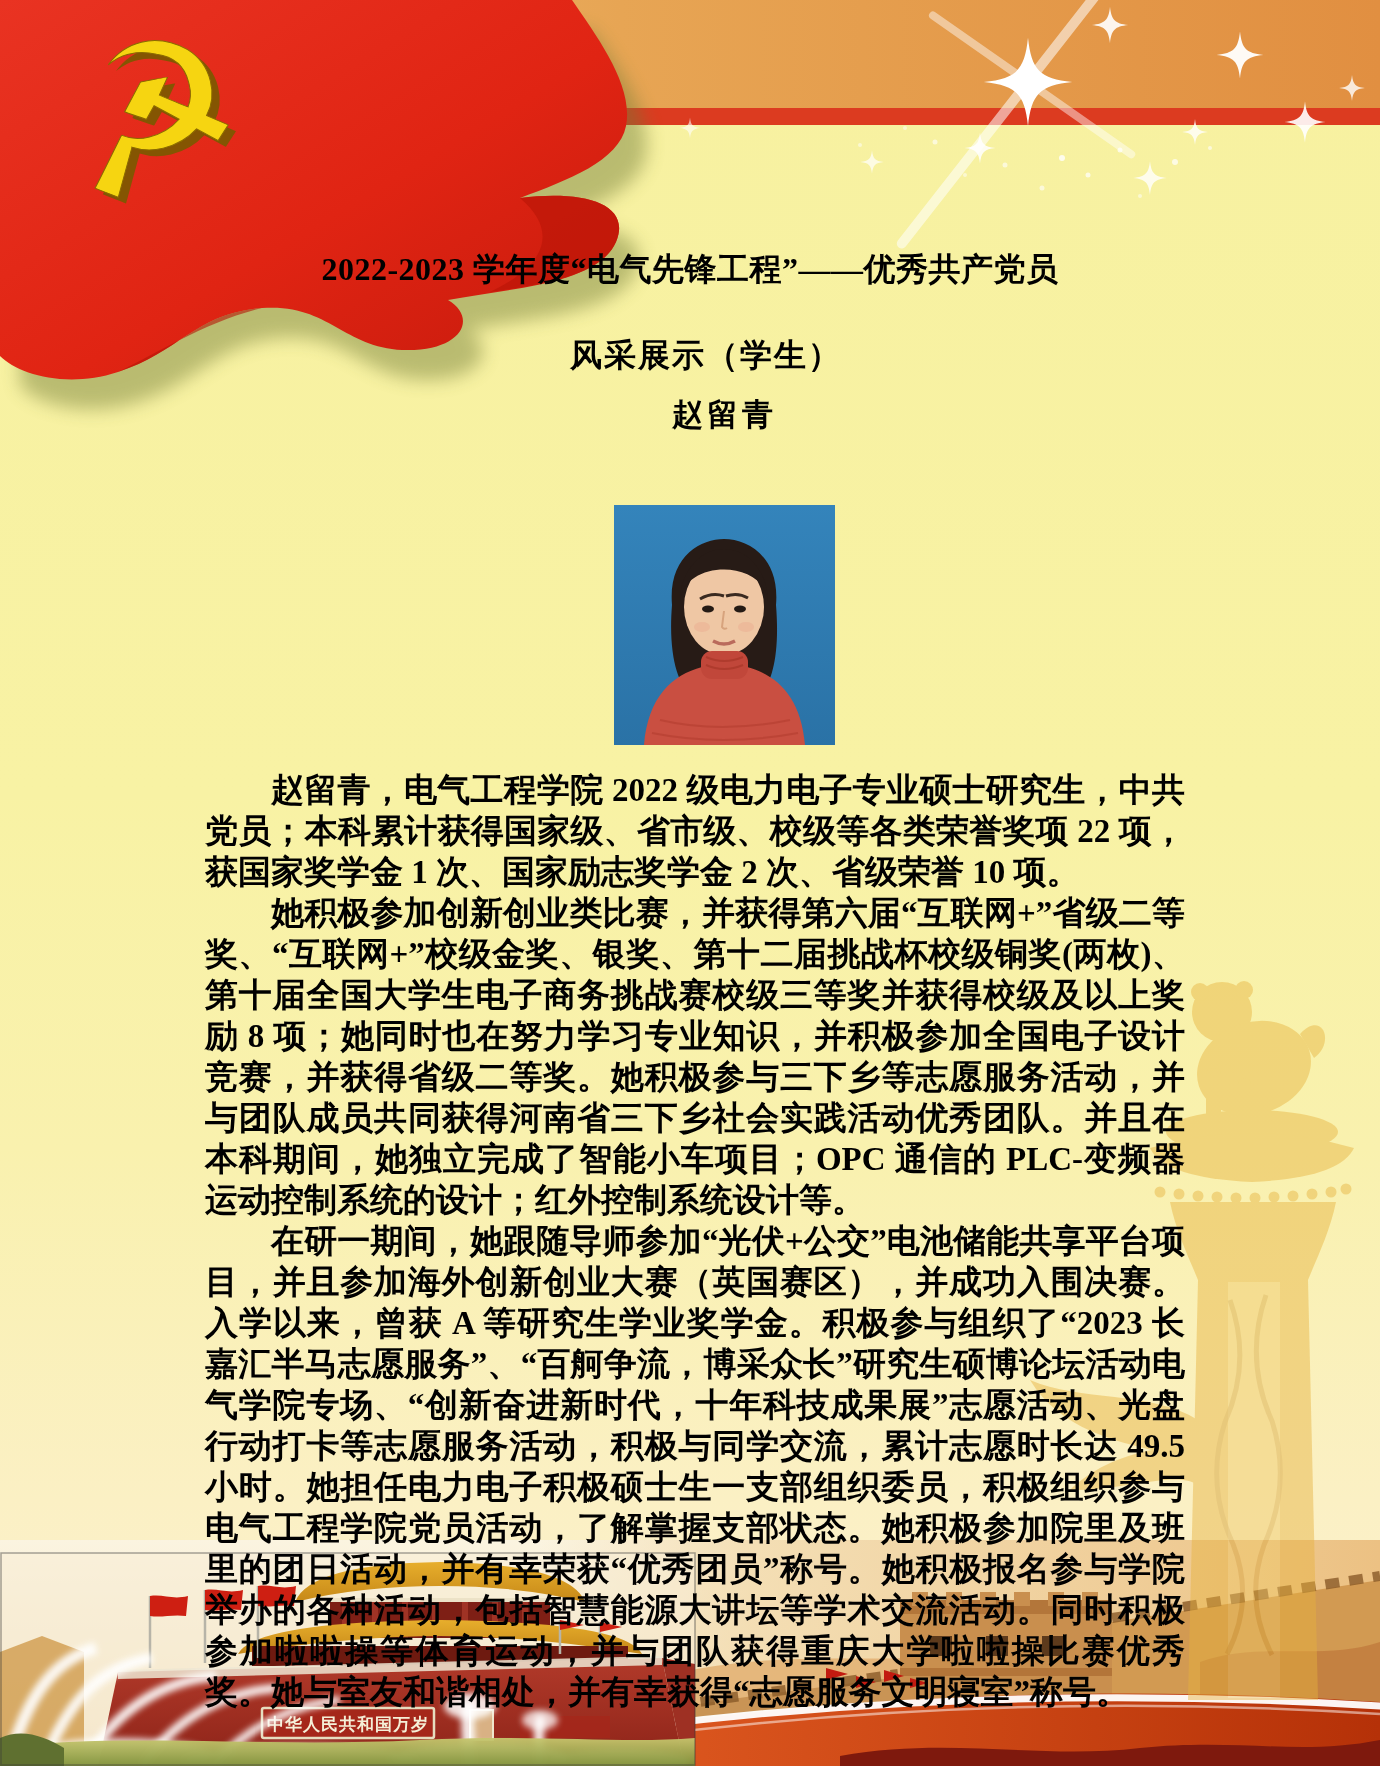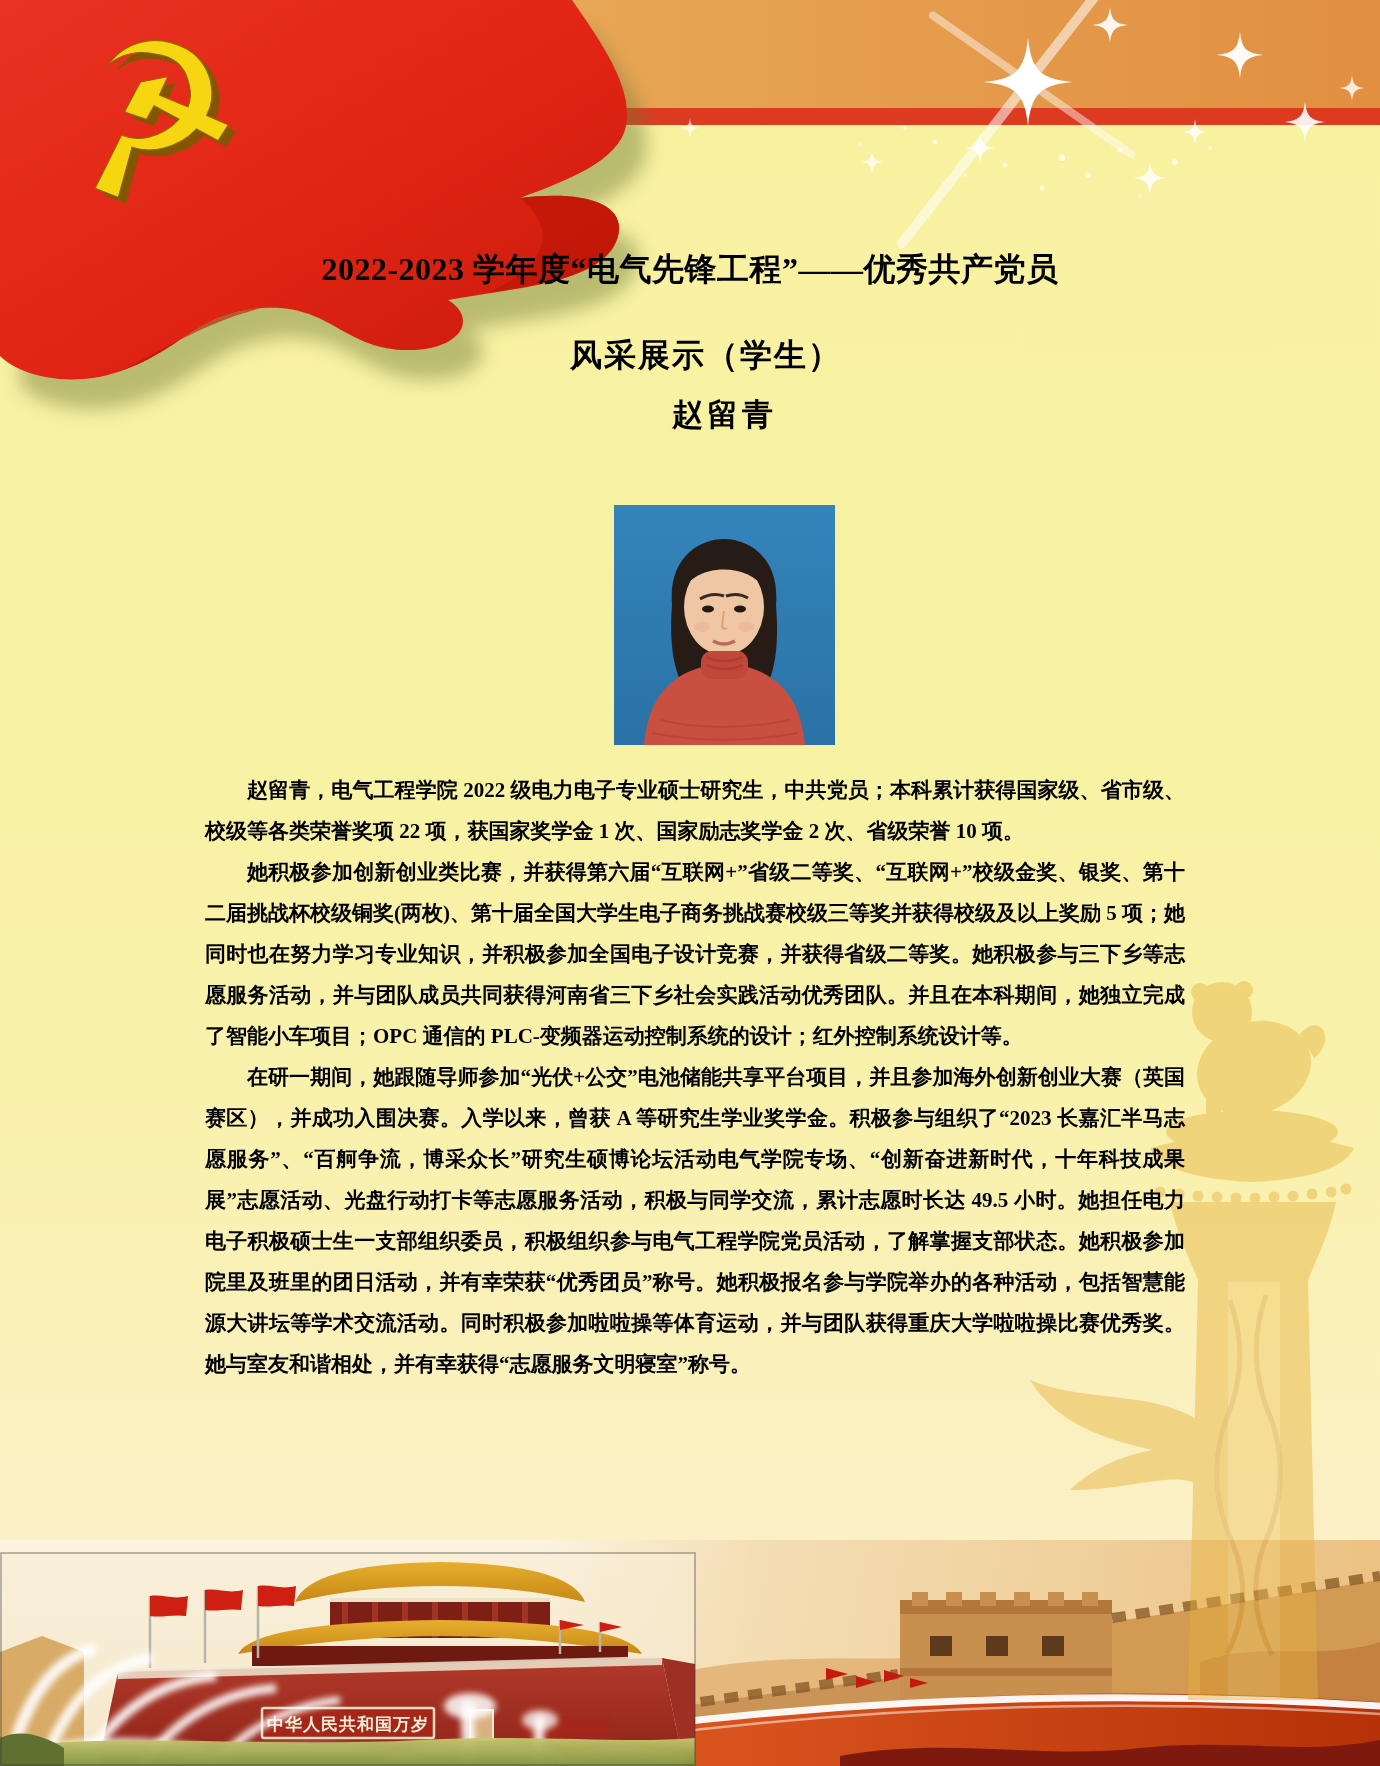--- a/index.html
+++ b/index.html
@@ -9,21 +9,21 @@
     font-family:"Liberation Serif","DejaVu Serif",serif;color:#000;
   }
   .abs{position:absolute;}
   .hdr-svg{left:0;top:0;z-index:1;}
   .title1{left:0;top:248px;width:1380px;text-align:center;font-size:32px;font-weight:bold;z-index:4;letter-spacing:.5px;}
   .title2{left:16px;top:334px;width:1380px;text-align:center;font-size:32px;font-weight:bold;z-index:4;letter-spacing:2px;}
   .sname{left:0;top:394px;width:1449px;text-align:center;font-size:31px;font-weight:bold;z-index:4;letter-spacing:4px;}
   .photo{left:614px;top:505px;width:221px;height:240px;z-index:4;}
   .bodytext{
     left:205px;top:770px;width:980px;z-index:4;
-    font-size:21px;line-height:41px;font-weight:bold;text-align:justify;text-justify:inter-character;font-family:Liberation Serif, serif;
+    font-size:33px;line-height:41px;font-weight:bold;text-align:justify;text-justify:inter-character;font-family:Liberation Serif, serif;
   }
   .bodytext p{margin:0;text-indent:2em;}
   .pillar{left:1000px;top:950px;z-index:3;opacity:.45;pointer-events:none;}
   .collage{left:0;top:1540px;z-index:2;}
 </style>
 </head>
 <body>
 
 <div class="page">
 
@@ -122,21 +122,21 @@
 
       <path d="M30,240 C34,192 58,170 88,162 L95,158 C100,170 121,170 126,158 L133,162 C163,170 187,192 191,240 Z" fill="#C94F41"></path>
       <rect x="87" y="146" width="47" height="28" rx="11" fill="#C1473A"></rect>
       <path d="M92,152 q18,8 37,0 M92,160 q18,8 37,0" stroke="#A63628" stroke-width="2" fill="none" opacity=".7"></path>
       <path d="M46,215 q60,14 130,0 M38,228 q70,14 146,0" stroke="#B03A2C" stroke-width="2" fill="none" opacity=".5"></path>
     </svg>
   </div>
 
   <div class="abs bodytext">
     <p>赵留青，电气工程学院 2022 级电力电子专业硕士研究生，中共党员；本科累计获得国家级、省市级、校级等各类荣誉奖项 22 项，获国家奖学金 1 次、国家励志奖学金 2 次、省级荣誉 10 项。</p>
-    <p>她积极参加创新创业类比赛，并获得第六届“互联网+”省级二等奖、“互联网+”校级金奖、银奖、第十二届挑战杯校级铜奖(两枚)、第十届全国大学生电子商务挑战赛校级三等奖并获得校级及以上奖励 5 项；她同时也在努力学习专业知识，并积极参加全国电子设计竞赛，并获得省级二等奖。她积极参与三下乡等志愿服务活动，并与团队成员共同获得河南省三下乡社会实践活动优秀团队。并且在本科期间，她独立完成了智能小车项目；OPC 通信的 PLC-变频器运动控制系统的设计；红外控制系统设计等。</p>
+    <p>她积极参加创新创业类比赛，并获得第六届“互联网+”省级二等奖、“互联网+”校级金奖、银奖、第十二届挑战杯校级铜奖(两枚)、第十届全国大学生电子商务挑战赛校级三等奖并获得校级及以上奖励 8 项；她同时也在努力学习专业知识，并积极参加全国电子设计竞赛，并获得省级二等奖。她积极参与三下乡等志愿服务活动，并与团队成员共同获得河南省三下乡社会实践活动优秀团队。并且在本科期间，她独立完成了智能小车项目；OPC 通信的 PLC-变频器运动控制系统的设计；红外控制系统设计等。</p>
     <p>在研一期间，她跟随导师参加“光伏+公交”电池储能共享平台项目，并且参加海外创新创业大赛（英国赛区），并成功入围决赛。入学以来，曾获 A 等研究生学业奖学金。积极参与组织了“2023 长嘉汇半马志愿服务”、“百舸争流，博采众长”研究生硕博论坛活动电气学院专场、“创新奋进新时代，十年科技成果展”志愿活动、光盘行动打卡等志愿服务活动，积极与同学交流，累计志愿时长达 49.5 小时。她担任电力电子积极硕士生一支部组织委员，积极组织参与电气工程学院党员活动，了解掌握支部状态。她积极参加院里及班里的团日活动，并有幸荣获“优秀团员”称号。她积极报名参与学院举办的各种活动，包括智慧能源大讲坛等学术交流活动。同时积极参加啦啦操等体育运动，并与团队获得重庆大学啦啦操比赛优秀奖。她与室友和谐相处，并有幸获得“志愿服务文明寝室”称号。</p>
   </div>
 
   <svg class="abs pillar" width="380" height="750" viewBox="0 0 380 750">
     <g fill="#E7B23E">
 
       <g>
         <circle cx="222" cy="62" r="30"></circle>
         <circle cx="200" cy="42" r="9"></circle>
           <circle cx="244" cy="40" r="9"></circle>

